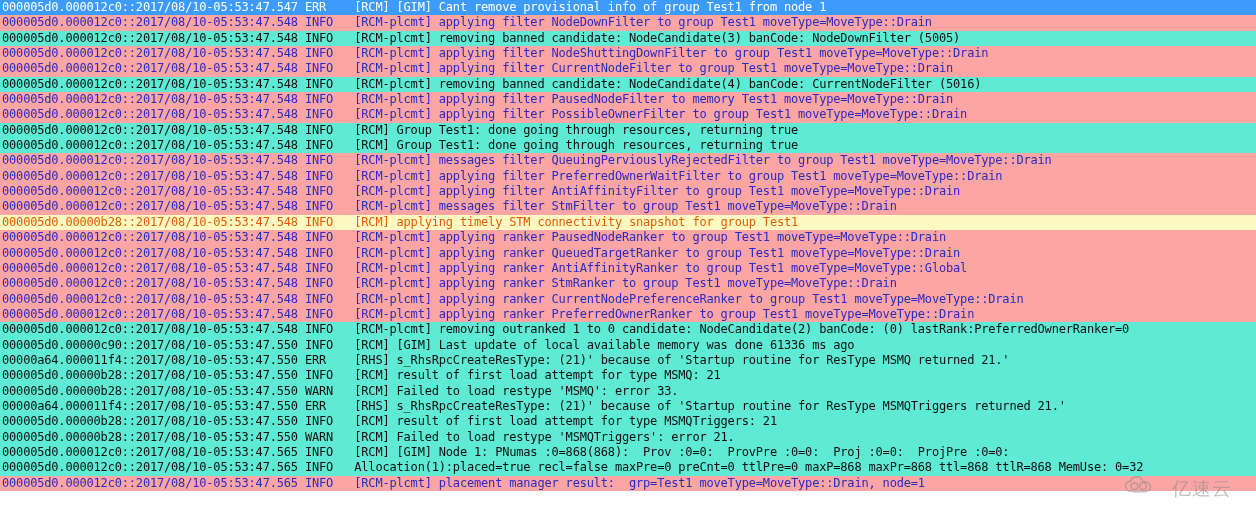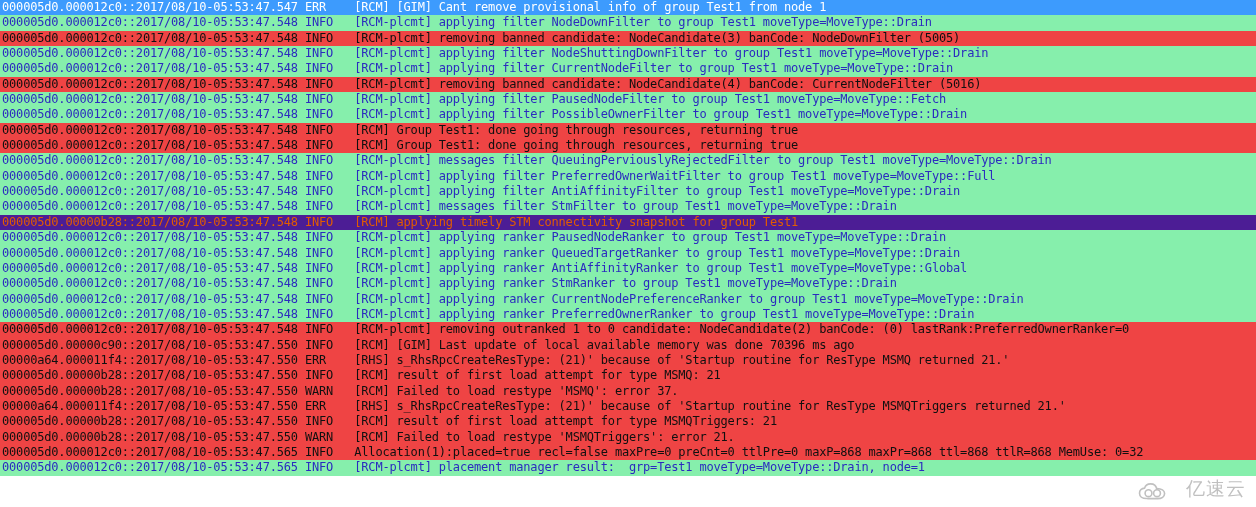--- a/index.html
+++ b/index.html
@@ -24,40 +24,40 @@
     height: 15.35px;
     line-height: 15.35px;
     white-space: pre;
     font-size: 12px;
     letter-spacing: -0.18px;
     padding-left: 2px;
     box-sizing: border-box;
     overflow: hidden;
   }
   
-  .bg-white    { background: #ef4444; }
-  .bg-gray     { background: #86efac; }
+  .bg-white    { background: #5eead4; }
+  .bg-gray     { background: #fca5a5; }
   .bg-selected { background: #3d9bfd; }
-  .bg-mark     { background: #4c1d95; }
+  .bg-mark     { background: #fef9c3; }
 
   
   .tx-blue   { color: #2b2bbf; }
   .tx-black  { color: #101010; }
   .tx-white  { color: #ffffff; }
   .tx-orange { color: #e25d00; }
 
   .log-row .seg { display: inline; }
 
   
   #watermark {
     position: absolute;
-    right: 10px;
+    right: 24px;
     bottom: 5px;
     display: flex;
-    align-items: flex-end;
+    align-items: flex-start;
     gap: 18px;
     opacity: 0.55;
     pointer-events: none;
   }
   #watermark .wm-text {
     font-family: "DejaVu Sans", "Liberation Sans", sans-serif;
     font-size: 19px;
     color: #8d8d8d;
     letter-spacing: 1px;
   }
@@ -67,43 +67,44 @@
 <body>
 
 <div id="log-viewer">
   <div id="log-rows">
       <div class="log-row bg-selected tx-white"><span class="seg">000005d0.000012c0::2017/08/10-05:53:47.547</span><span class="seg"> </span><span class="seg">ERR </span><span class="seg">   </span><span class="seg">[RCM] [GIM] Cant remove provisional info of group Test1 from node 1</span></div>
       <div class="log-row bg-gray tx-blue"><span class="seg">000005d0.000012c0::2017/08/10-05:53:47.548</span><span class="seg"> </span><span class="seg">INFO</span><span class="seg">   </span><span class="seg">[RCM-plcmt] applying filter NodeDownFilter to group Test1 moveType=MoveType::Drain</span></div>
       <div class="log-row bg-white tx-black"><span class="seg">000005d0.000012c0::2017/08/10-05:53:47.548</span><span class="seg"> </span><span class="seg">INFO</span><span class="seg">   </span><span class="seg">[RCM-plcmt] removing banned candidate: NodeCandidate(3) banCode: NodeDownFilter (5005)</span></div>
       <div class="log-row bg-gray tx-blue"><span class="seg">000005d0.000012c0::2017/08/10-05:53:47.548</span><span class="seg"> </span><span class="seg">INFO</span><span class="seg">   </span><span class="seg">[RCM-plcmt] applying filter NodeShuttingDownFilter to group Test1 moveType=MoveType::Drain</span></div>
       <div class="log-row bg-gray tx-blue"><span class="seg">000005d0.000012c0::2017/08/10-05:53:47.548</span><span class="seg"> </span><span class="seg">INFO</span><span class="seg">   </span><span class="seg">[RCM-plcmt] applying filter CurrentNodeFilter to group Test1 moveType=MoveType::Drain</span></div>
       <div class="log-row bg-white tx-black"><span class="seg">000005d0.000012c0::2017/08/10-05:53:47.548</span><span class="seg"> </span><span class="seg">INFO</span><span class="seg">   </span><span class="seg">[RCM-plcmt] removing banned candidate: NodeCandidate(4) banCode: CurrentNodeFilter (5016)</span></div>
-      <div class="log-row bg-gray tx-blue"><span class="seg">000005d0.000012c0::2017/08/10-05:53:47.548</span><span class="seg"> </span><span class="seg">INFO</span><span class="seg">   </span><span class="seg">[RCM-plcmt] applying filter PausedNodeFilter to group Test1 moveType=MoveType::Fetch</span></div>
+      <div class="log-row bg-gray tx-blue"><span class="seg">000005d0.000012c0::2017/08/10-05:53:47.548</span><span class="seg"> </span><span class="seg">INFO</span><span class="seg">   </span><span class="seg">[RCM-plcmt] applying filter PausedNodeFilter to memory Test1 moveType=MoveType::Drain</span></div>
       <div class="log-row bg-gray tx-blue"><span class="seg">000005d0.000012c0::2017/08/10-05:53:47.548</span><span class="seg"> </span><span class="seg">INFO</span><span class="seg">   </span><span class="seg">[RCM-plcmt] applying filter PossibleOwnerFilter to group Test1 moveType=MoveType::Drain</span></div>
       <div class="log-row bg-white tx-black"><span class="seg">000005d0.000012c0::2017/08/10-05:53:47.548</span><span class="seg"> </span><span class="seg">INFO</span><span class="seg">   </span><span class="seg">[RCM] Group Test1: done going through resources, returning true</span></div>
       <div class="log-row bg-white tx-black"><span class="seg">000005d0.000012c0::2017/08/10-05:53:47.548</span><span class="seg"> </span><span class="seg">INFO</span><span class="seg">   </span><span class="seg">[RCM] Group Test1: done going through resources, returning true</span></div>
       <div class="log-row bg-gray tx-blue"><span class="seg">000005d0.000012c0::2017/08/10-05:53:47.548</span><span class="seg"> </span><span class="seg">INFO</span><span class="seg">   </span><span class="seg">[RCM-plcmt] messages filter QueuingPerviouslyRejectedFilter to group Test1 moveType=MoveType::Drain</span></div>
-      <div class="log-row bg-gray tx-blue"><span class="seg">000005d0.000012c0::2017/08/10-05:53:47.548</span><span class="seg"> </span><span class="seg">INFO</span><span class="seg">   </span><span class="seg">[RCM-plcmt] applying filter PreferredOwnerWaitFilter to group Test1 moveType=MoveType::Full</span></div>
+      <div class="log-row bg-gray tx-blue"><span class="seg">000005d0.000012c0::2017/08/10-05:53:47.548</span><span class="seg"> </span><span class="seg">INFO</span><span class="seg">   </span><span class="seg">[RCM-plcmt] applying filter PreferredOwnerWaitFilter to group Test1 moveType=MoveType::Drain</span></div>
       <div class="log-row bg-gray tx-blue"><span class="seg">000005d0.000012c0::2017/08/10-05:53:47.548</span><span class="seg"> </span><span class="seg">INFO</span><span class="seg">   </span><span class="seg">[RCM-plcmt] applying filter AntiAffinityFilter to group Test1 moveType=MoveType::Drain</span></div>
       <div class="log-row bg-gray tx-blue"><span class="seg">000005d0.000012c0::2017/08/10-05:53:47.548</span><span class="seg"> </span><span class="seg">INFO</span><span class="seg">   </span><span class="seg">[RCM-plcmt] messages filter StmFilter to group Test1 moveType=MoveType::Drain</span></div>
       <div class="log-row bg-mark tx-orange"><span class="seg">000005d0.00000b28::2017/08/10-05:53:47.548</span><span class="seg"> </span><span class="seg">INFO</span><span class="seg">   </span><span class="seg">[RCM] applying timely STM connectivity snapshot for group Test1</span></div>
       <div class="log-row bg-gray tx-blue"><span class="seg">000005d0.000012c0::2017/08/10-05:53:47.548</span><span class="seg"> </span><span class="seg">INFO</span><span class="seg">   </span><span class="seg">[RCM-plcmt] applying ranker PausedNodeRanker to group Test1 moveType=MoveType::Drain</span></div>
       <div class="log-row bg-gray tx-blue"><span class="seg">000005d0.000012c0::2017/08/10-05:53:47.548</span><span class="seg"> </span><span class="seg">INFO</span><span class="seg">   </span><span class="seg">[RCM-plcmt] applying ranker QueuedTargetRanker to group Test1 moveType=MoveType::Drain</span></div>
       <div class="log-row bg-gray tx-blue"><span class="seg">000005d0.000012c0::2017/08/10-05:53:47.548</span><span class="seg"> </span><span class="seg">INFO</span><span class="seg">   </span><span class="seg">[RCM-plcmt] applying ranker AntiAffinityRanker to group Test1 moveType=MoveType::Global</span></div>
       <div class="log-row bg-gray tx-blue"><span class="seg">000005d0.000012c0::2017/08/10-05:53:47.548</span><span class="seg"> </span><span class="seg">INFO</span><span class="seg">   </span><span class="seg">[RCM-plcmt] applying ranker StmRanker to group Test1 moveType=MoveType::Drain</span></div>
       <div class="log-row bg-gray tx-blue"><span class="seg">000005d0.000012c0::2017/08/10-05:53:47.548</span><span class="seg"> </span><span class="seg">INFO</span><span class="seg">   </span><span class="seg">[RCM-plcmt] applying ranker CurrentNodePreferenceRanker to group Test1 moveType=MoveType::Drain</span></div>
       <div class="log-row bg-gray tx-blue"><span class="seg">000005d0.000012c0::2017/08/10-05:53:47.548</span><span class="seg"> </span><span class="seg">INFO</span><span class="seg">   </span><span class="seg">[RCM-plcmt] applying ranker PreferredOwnerRanker to group Test1 moveType=MoveType::Drain</span></div>
       <div class="log-row bg-white tx-black"><span class="seg">000005d0.000012c0::2017/08/10-05:53:47.548</span><span class="seg"> </span><span class="seg">INFO</span><span class="seg">   </span><span class="seg">[RCM-plcmt] removing outranked 1 to 0 candidate: NodeCandidate(2) banCode: (0) lastRank:PreferredOwnerRanker=0</span></div>
-      <div class="log-row bg-white tx-black"><span class="seg">000005d0.00000c90::2017/08/10-05:53:47.550</span><span class="seg"> </span><span class="seg">INFO</span><span class="seg">   </span><span class="seg">[RCM] [GIM] Last update of local available memory was done 70396 ms ago</span></div>
+      <div class="log-row bg-white tx-black"><span class="seg">000005d0.00000c90::2017/08/10-05:53:47.550</span><span class="seg"> </span><span class="seg">INFO</span><span class="seg">   </span><span class="seg">[RCM] [GIM] Last update of local available memory was done 61336 ms ago</span></div>
       <div class="log-row bg-white tx-black"><span class="seg">00000a64.000011f4::2017/08/10-05:53:47.550</span><span class="seg"> </span><span class="seg">ERR </span><span class="seg">   </span><span class="seg">[RHS] s_RhsRpcCreateResType: (21)' because of 'Startup routine for ResType MSMQ returned 21.'</span></div>
       <div class="log-row bg-white tx-black"><span class="seg">000005d0.00000b28::2017/08/10-05:53:47.550</span><span class="seg"> </span><span class="seg">INFO</span><span class="seg">   </span><span class="seg">[RCM] result of first load attempt for type MSMQ: 21</span></div>
-      <div class="log-row bg-white tx-black"><span class="seg">000005d0.00000b28::2017/08/10-05:53:47.550</span><span class="seg"> </span><span class="seg">WARN</span><span class="seg">   </span><span class="seg">[RCM] Failed to load restype 'MSMQ': error 37.</span></div>
+      <div class="log-row bg-white tx-black"><span class="seg">000005d0.00000b28::2017/08/10-05:53:47.550</span><span class="seg"> </span><span class="seg">WARN</span><span class="seg">   </span><span class="seg">[RCM] Failed to load restype 'MSMQ': error 33.</span></div>
       <div class="log-row bg-white tx-black"><span class="seg">00000a64.000011f4::2017/08/10-05:53:47.550</span><span class="seg"> </span><span class="seg">ERR </span><span class="seg">   </span><span class="seg">[RHS] s_RhsRpcCreateResType: (21)' because of 'Startup routine for ResType MSMQTriggers returned 21.'</span></div>
       <div class="log-row bg-white tx-black"><span class="seg">000005d0.00000b28::2017/08/10-05:53:47.550</span><span class="seg"> </span><span class="seg">INFO</span><span class="seg">   </span><span class="seg">[RCM] result of first load attempt for type MSMQTriggers: 21</span></div>
       <div class="log-row bg-white tx-black"><span class="seg">000005d0.00000b28::2017/08/10-05:53:47.550</span><span class="seg"> </span><span class="seg">WARN</span><span class="seg">   </span><span class="seg">[RCM] Failed to load restype 'MSMQTriggers': error 21.</span></div>
+      <div class="log-row bg-white tx-black"><span class="seg">000005d0.000012c0::2017/08/10-05:53:47.565</span><span class="seg"> </span><span class="seg">INFO</span><span class="seg">   </span><span class="seg">[RCM] [GIM] Node 1: PNumas :0=868(868):  Prov :0=0:  ProvPre :0=0:  Proj :0=0:  ProjPre :0=0:</span></div>
       <div class="log-row bg-white tx-black"><span class="seg">000005d0.000012c0::2017/08/10-05:53:47.565</span><span class="seg"> </span><span class="seg">INFO</span><span class="seg">   </span><span class="seg">Allocation(1):placed=true recl=false maxPre=0 preCnt=0 ttlPre=0 maxP=868 maxPr=868 ttl=868 ttlR=868 MemUse: 0=32</span></div>
       <div class="log-row bg-gray tx-blue"><span class="seg">000005d0.000012c0::2017/08/10-05:53:47.565</span><span class="seg"> </span><span class="seg">INFO</span><span class="seg">   </span><span class="seg">[RCM-plcmt] placement manager result:  grp=Test1 moveType=MoveType::Drain, node=1</span></div>
     </div>
 
   <div id="watermark">
     <span>
       <svg width="30" height="19" viewBox="0 0 30 19" aria-hidden="true">
         <path d="M8.5 15.5 C4.2 15.5 1.5 13.3 1.5 10.2 C1.5 7.4 3.7 5.3 6.6 5.1 C7.3 2.6 9.7 0.9 12.5 0.9 C15.6 0.9 18.2 3.0 18.7 5.9" fill="none" stroke="#8d8d8d" stroke-width="1.6" stroke-linecap="round"></path>
         <circle cx="10.5" cy="10.2" r="3.4" fill="none" stroke="#8d8d8d" stroke-width="1.6"></circle>
         <circle cx="19.0" cy="10.2" r="3.4" fill="none" stroke="#8d8d8d" stroke-width="1.6"></circle>

